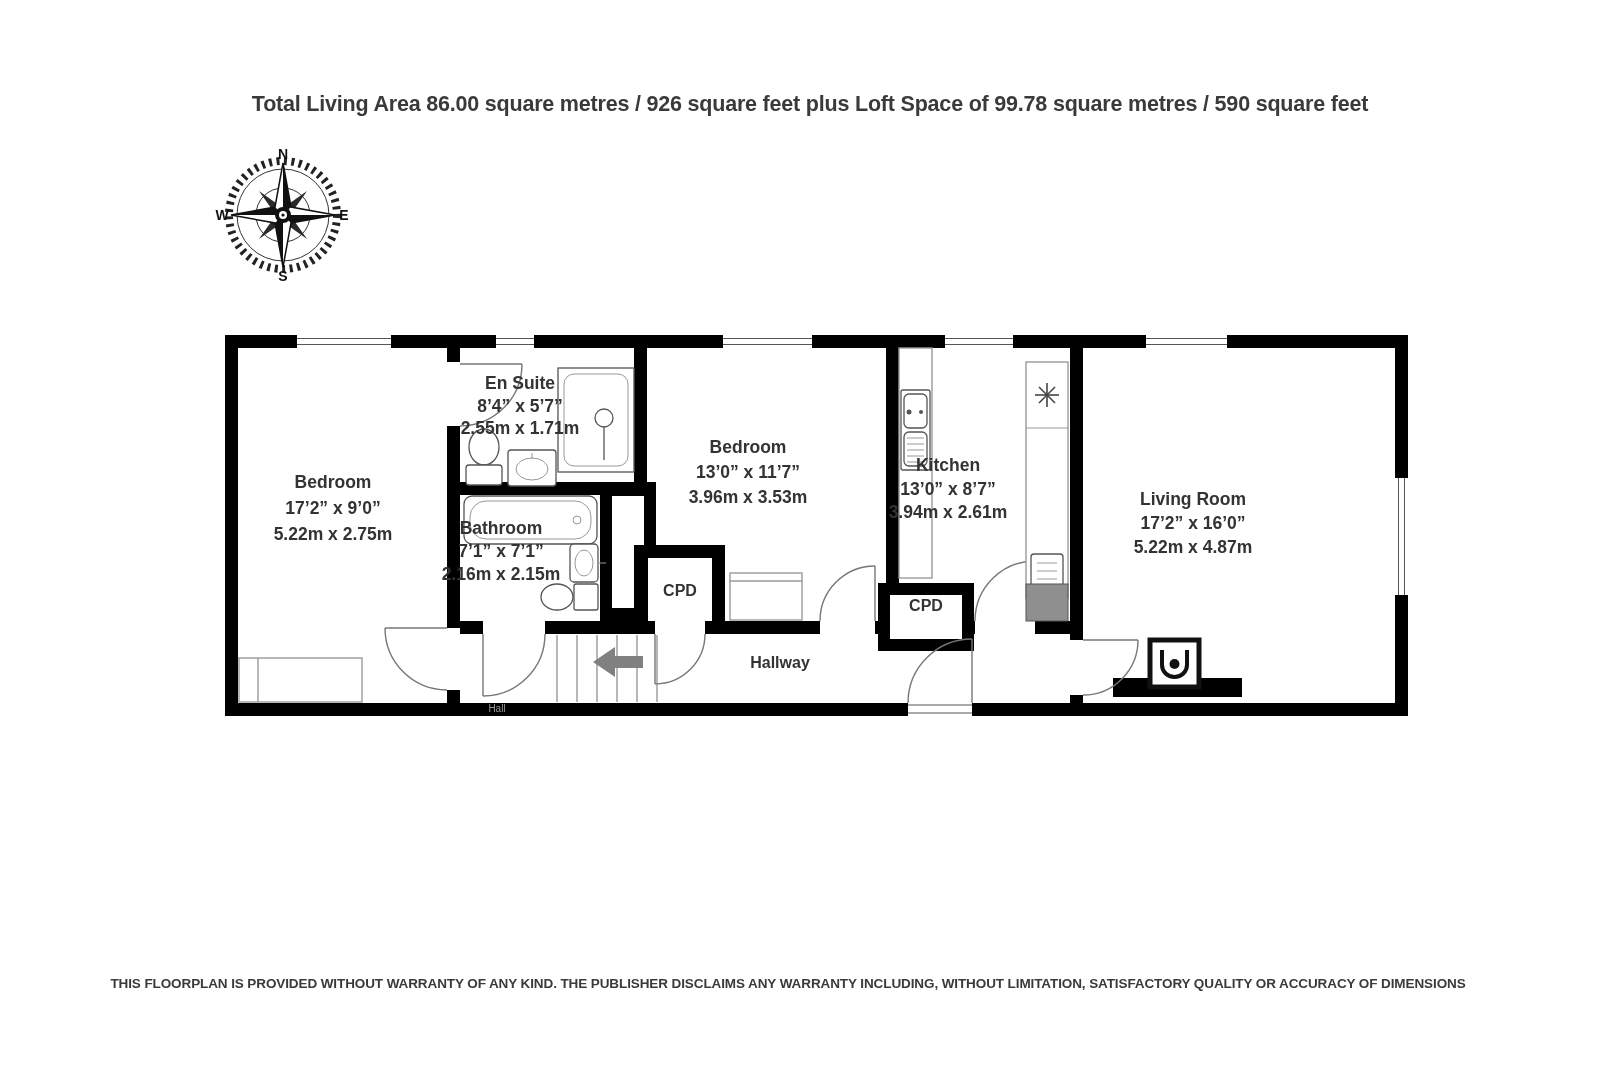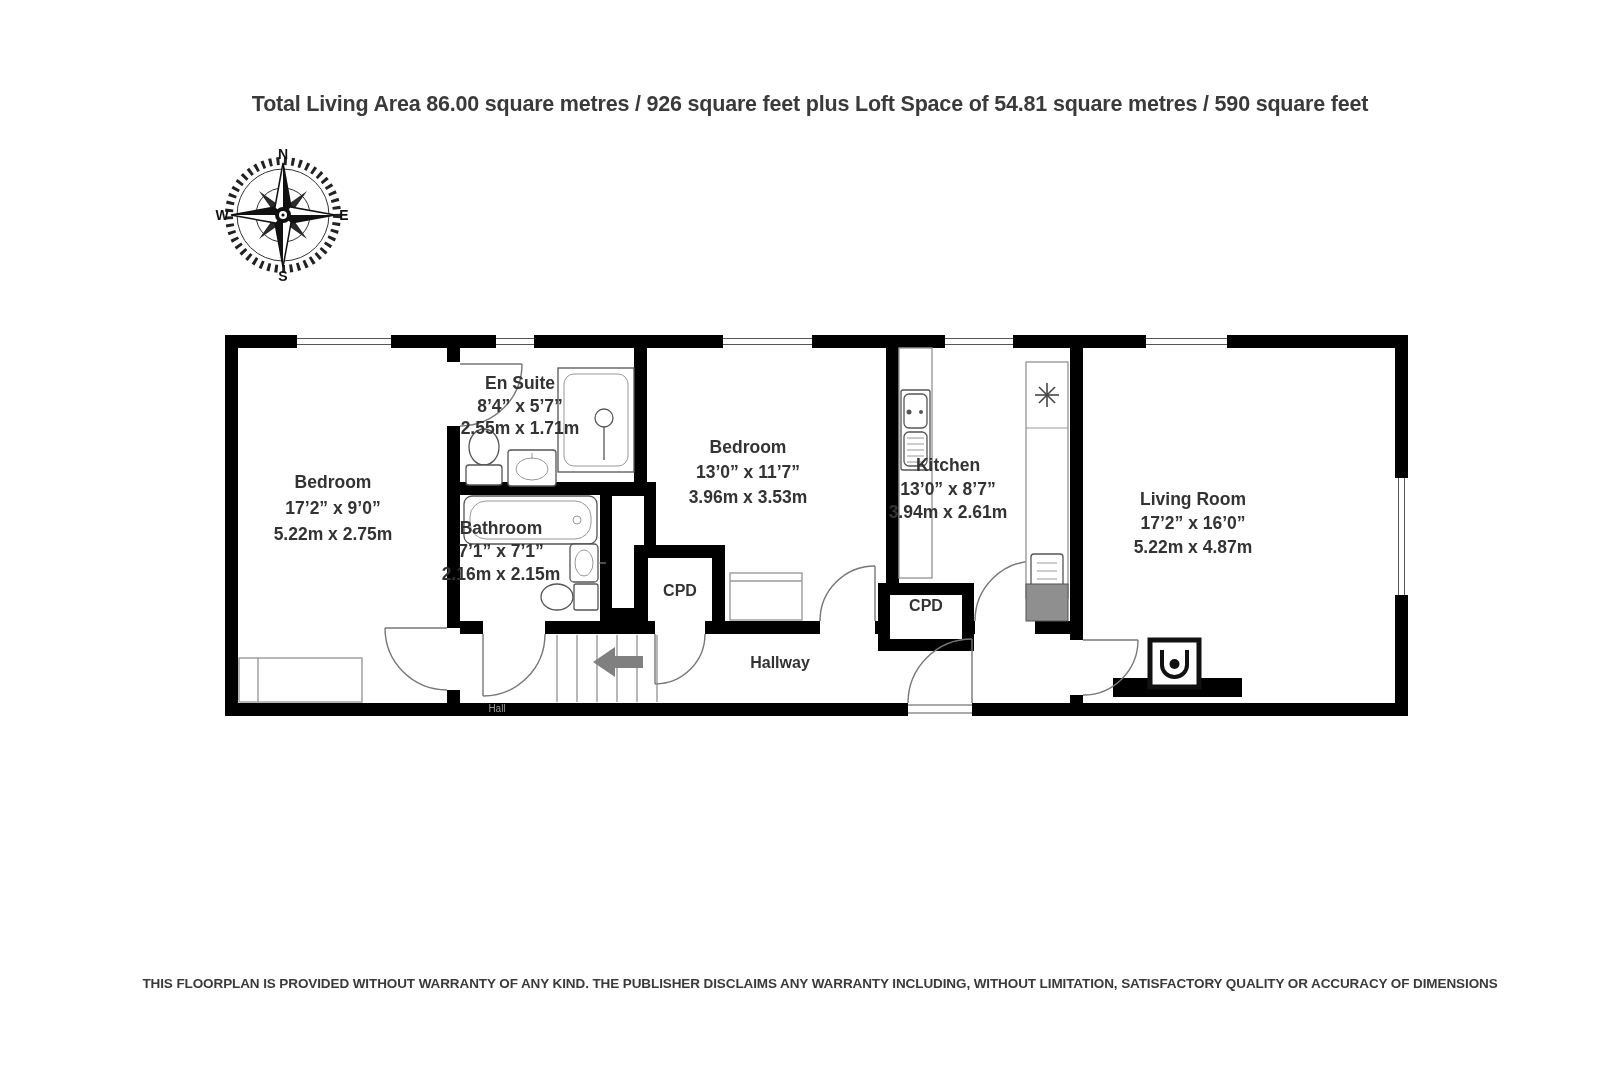--- a/index.html
+++ b/index.html
@@ -3,41 +3,41 @@
 <meta charset="utf-8">
 <style>
   html,body{margin:0;padding:0;background:#ffffff;}
   #page{position:relative;width:1620px;height:1080px;background:#ffffff;overflow:hidden;
         font-family:"Liberation Sans", sans-serif;}
   .title{position:absolute;top:92px;left:0;width:1620px;text-align:center;
          font-size:21.5px;font-weight:bold;color:#3a3a3a;letter-spacing:-0.2px;}
   .floor-label{position:absolute;top:243px;left:0;width:1536px;text-align:center;
          font-size:24px;font-weight:bold;color:#3a3a3a;}
   .disclaimer{position:absolute;top:976px;left:0;width:1576px;text-align:center;
-         font-size:13.5px;font-weight:bold;color:#3a3a3a;letter-spacing:-0.1px;margin-left:32px;}
+         font-size:13.5px;font-weight:bold;color:#3a3a3a;letter-spacing:-0.1px;}
   svg text{font-family:"Liberation Sans", sans-serif;}
   .room-label{font-size:17.5px;font-weight:bold;fill:#333;text-anchor:middle;}
   .small-label{font-size:16px;font-weight:bold;fill:#333;text-anchor:middle;}
   .faint-label{font-size:10px;fill:#999;text-anchor:middle;font-weight:normal;}
   .compass-letter{font-size:14px;font-weight:bold;fill:#111;text-anchor:middle;}
   .wall{fill:#000;}
   .opening{fill:#fff;}
   .win-line{stroke:#555;stroke-width:1;}
   .fixture{stroke:#555;stroke-width:1.3;fill:#fff;}
   .fixture-light{stroke:#999;stroke-width:1;fill:none;}
   .furn{stroke:#9a9a9a;stroke-width:1.4;fill:#fff;}
   .door{stroke:#777;stroke-width:1.4;fill:none;}
   .stair{stroke:#888;stroke-width:1.2;}
 </style>
 </head>
 <body>
 
 <div id="page">
 
-  <div class="title">Total Living Area 86.00 square metres / 926 square feet plus Loft Space of 54.81 square metres / 590 square feet</div>
+  <div class="title">Total Living Area 86.00 square metres / 926 square feet plus Loft Space of 99.78 square metres / 590 square feet</div>
   <div class="disclaimer">THIS FLOORPLAN IS PROVIDED WITHOUT WARRANTY OF ANY KIND. THE PUBLISHER DISCLAIMS ANY WARRANTY INCLUDING, WITHOUT LIMITATION, SATISFACTORY QUALITY OR ACCURACY OF DIMENSIONS</div>
 
   <svg width="1620" height="1080" viewBox="0 0 1620 1080" style="position:absolute;top:0;left:0;">
 
     <g transform="translate(283,215)">
       <circle r="54" fill="none" stroke="#222" stroke-width="8" stroke-dasharray="3 4.5"></circle>
       <circle r="46" fill="none" stroke="#333" stroke-width="1"></circle>
       <circle r="27" fill="none" stroke="#333" stroke-width="1"></circle>
       <g transform="rotate(45)">
         <polygon points="0,-34 5,-5 34,0 5,5 0,34 -5,5 -34,0 -5,-5" fill="#2a2a2a"></polygon>

